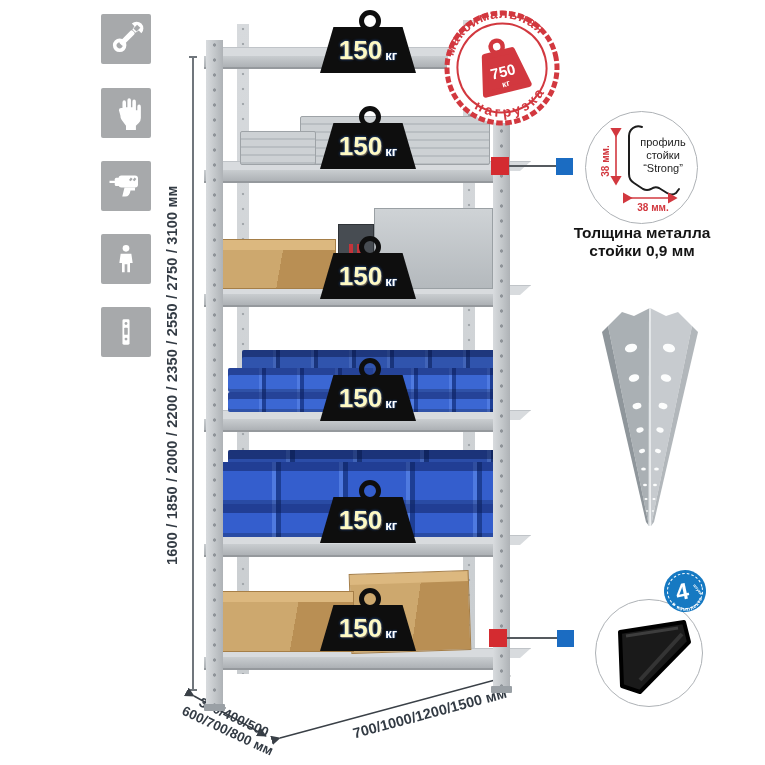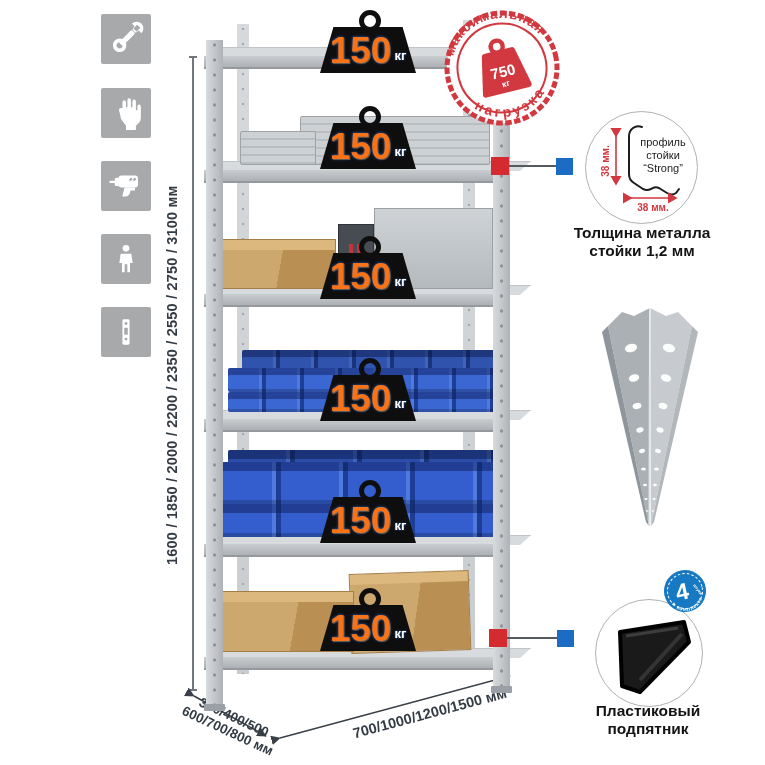--- a/index.html
+++ b/index.html
@@ -38,21 +38,21 @@
   .bins{background:repeating-linear-gradient(90deg,#3b67d3 0 31px,#4f7ae0 31px 34px,#1e3f96 34px 38px);
         box-shadow:inset 0 7px 0 rgba(10,25,80,.45),inset 0 -3px 0 rgba(0,0,0,.2);border-radius:2px;}
   .bins-big{background:repeating-linear-gradient(90deg,#345ecd 0 58px,#4f7ae0 58px 62px,#1d3e94 62px 67px);
         box-shadow:inset 0 9px 0 rgba(10,25,80,.45),inset 0 -4px 0 rgba(0,0,0,.2);border-radius:2px;}
   .dim{filter:brightness(.82);}
   
   .wbadge{position:absolute;width:96px;height:64px;z-index:6;}
   .wring{position:absolute;left:39px;top:0;width:12px;height:12px;border:5px solid #0e0e0e;border-radius:50%;}
   .wbody{position:absolute;left:0;top:17px;width:96px;height:46px;background:#0e0e0e;
         clip-path:polygon(14% 0,86% 0,100% 100%,0 100%);display:flex;align-items:center;justify-content:center;gap:3px;}
-  .wnum{color:#f97316;font-size:37px;font-weight:bold;line-height:1;
+  .wnum{color:#fef9c3;font-size:26px;font-weight:bold;line-height:1;
         text-shadow:0 0 3px rgba(40,110,220,.95),1px 1px 0 rgba(230,150,40,.5);}
   .wunit{color:#fff;font-size:13px;font-weight:bold;margin-top:10px;text-shadow:0 0 2px rgba(40,110,220,.9);}
   
   .sq-red{position:absolute;width:18px;height:18px;background:#d42b30;z-index:8;}
   .sq-blue{position:absolute;width:17px;height:17px;background:#1b6cc2;z-index:8;}
   .conn{position:absolute;height:2px;background:#555a5f;z-index:7;}
   
   .callout-circle{position:absolute;border:1.5px solid #aeb2b6;border-radius:50%;background:#fff;z-index:4;}
   .caption{position:absolute;text-align:center;font-weight:bold;color:#141414;font-size:15.5px;line-height:1.18;}
   .dim-label{position:absolute;text-align:center;font-weight:bold;color:#333b44;font-size:13.5px;line-height:1.1;}
@@ -256,21 +256,21 @@
       <text x="23" y="49" transform="rotate(-90 23 49)" text-anchor="middle" font-size="10" font-weight="bold" fill="#d2383f">38 мм.</text>
       <line x1="45" y1="86" x2="90" y2="86" stroke="#d2383f" stroke-width="1.6" marker-start="url(#arr)" marker-end="url(#arr)"></line>
       <text x="67" y="99" text-anchor="middle" font-size="10" font-weight="bold" fill="#d2383f">38 мм.</text>
       <text x="77" y="34" text-anchor="middle" font-size="11" fill="#1d1d1d">профиль</text>
       <text x="77" y="47" text-anchor="middle" font-size="11" fill="#1d1d1d">стойки</text>
       <text x="77" y="60" text-anchor="middle" font-size="11" fill="#1d1d1d">“Strong”</text>
     </svg>
   </div>
   <div class="caption" style="left:558px;top:224px;width:168px">
     <span>Толщина металла</span><br>
-    <span>стойки 1,2 мм</span>
+    <span>стойки 0,9 мм</span>
   </div>
 
   <svg width="124" height="235" viewBox="0 0 124 235" style="position:absolute;left:588px;top:300px">
     <polygon points="62,8 46,16 34,12 20,26 61,226" fill="#aab0b4"></polygon>
     <polygon points="62,8 78,16 90,12 104,26 63,226" fill="#c7cbcf"></polygon>
     <polygon points="20,26 14,32 58,222 61,226" fill="#8f969b"></polygon>
     <polygon points="104,26 110,32 66,222 63,226" fill="#b2b7bb"></polygon>
     <line x1="62" y1="8" x2="61.5" y2="226" stroke="#e4e7e9" stroke-width="2"></line>
     <g fill="#fcfdfd">
       <ellipse cx="43" cy="48" rx="6.2" ry="4.2" transform="rotate(-14 43 48)"></ellipse>
@@ -310,24 +310,20 @@
         <circle cx="24" cy="24" r="21" fill="#1679c2"></circle>
         <circle cx="24" cy="24" r="17.5" fill="none" stroke="#fff" stroke-width="1" stroke-dasharray="2.6 2"></circle>
         <text x="21" y="32" text-anchor="middle" font-size="23" font-weight="bold" fill="#fff">4</text>
         <text x="33" y="20" font-size="4.2" font-weight="bold" fill="#fff" transform="rotate(65 33 20)">штуки</text>
         <text font-size="5.3" font-weight="bold" fill="#fff" letter-spacing=".6">
           <textPath href="#fa" startOffset="50%" text-anchor="middle">в комплекте</textPath>
         </text>
       </g>
     </svg>
   </div>
-  <div class="caption" style="left:563px;top:702px;width:170px">
-    <span>Пластиковый</span><br>
-    <span>подпятник</span>
-  </div>
 
   <svg width="120" height="62" viewBox="0 0 120 62" style="position:absolute;left:178px;top:688px">
     <defs>
       <marker id="da" markerWidth="8" markerHeight="8" refX="5.5" refY="3" orient="auto">
         <path d="M0,0 L6,3 L0,6 Z" fill="#3a4047"></path>
       </marker>
     </defs>
     <line x1="16" y1="8" x2="88" y2="48" stroke="#3a4047" stroke-width="1.6" marker-start="url(#da)" marker-end="url(#da)"></line>
   </svg>
   <div class="dim-label" style="left:148px;top:710px;width:165px;transform:rotate(25deg)">

